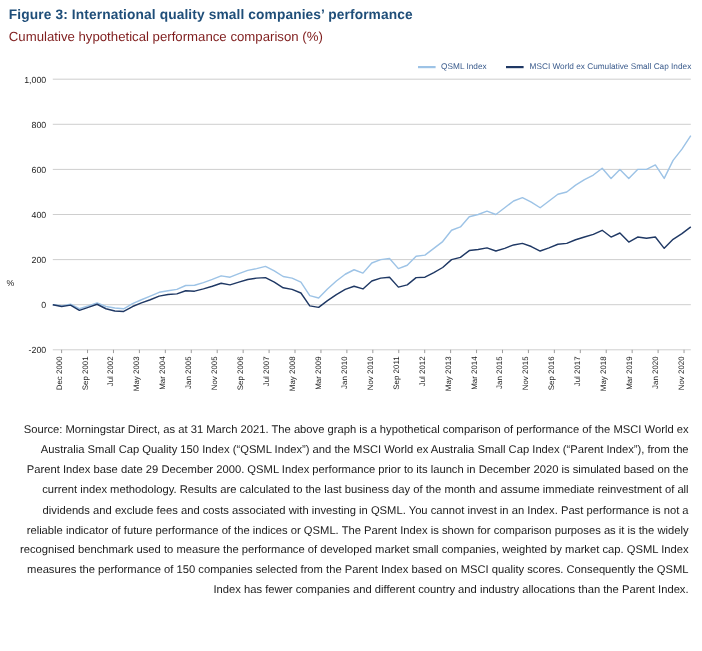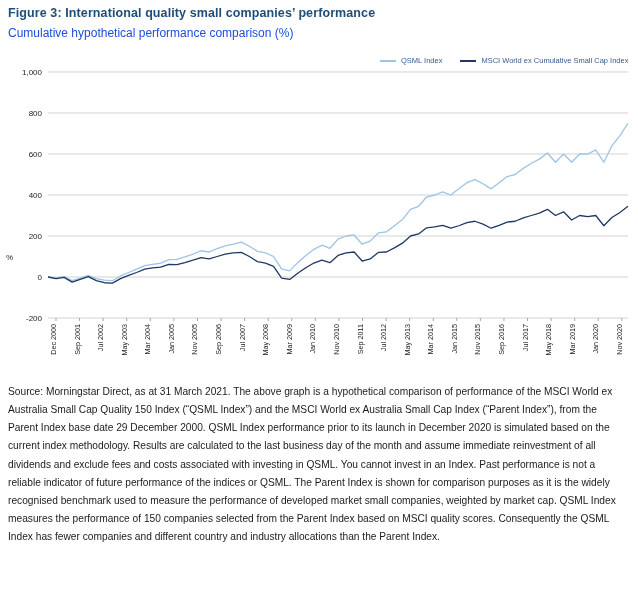--- a/index.html
+++ b/index.html
@@ -28,21 +28,21 @@
     font-size: 12.5px;
     font-weight: bold;
     color: #1f4e79;
     letter-spacing: 0.1px;
   }
   .fig-subtitle {
     position: absolute;
     left: 8px;
     top: 26px;
     font-size: 12px;
-    color: #1d4ed8;
+    color: #7f1d1d;
   }
   .chart-area {
     position: absolute;
     left: 0;
     top: 48px;
     width: 638px;
     height: 320px;
   }
   .legend {
     position: absolute;
@@ -78,21 +78,21 @@
     top: 0;
   }
   .note {
     position: absolute;
     left: 8px;
     top: 383px;
     width: 618px;
     font-size: 10.2px;
     line-height: 1.78;
     color: #1b1b1b;
-    text-align: left;
+    text-align: right;
   }
   .divider {
     position: absolute;
     left: 8px;
     top: 372px;
     width: 620px;
     height: 1px;
     background: #ffffff;
   }
   text {

